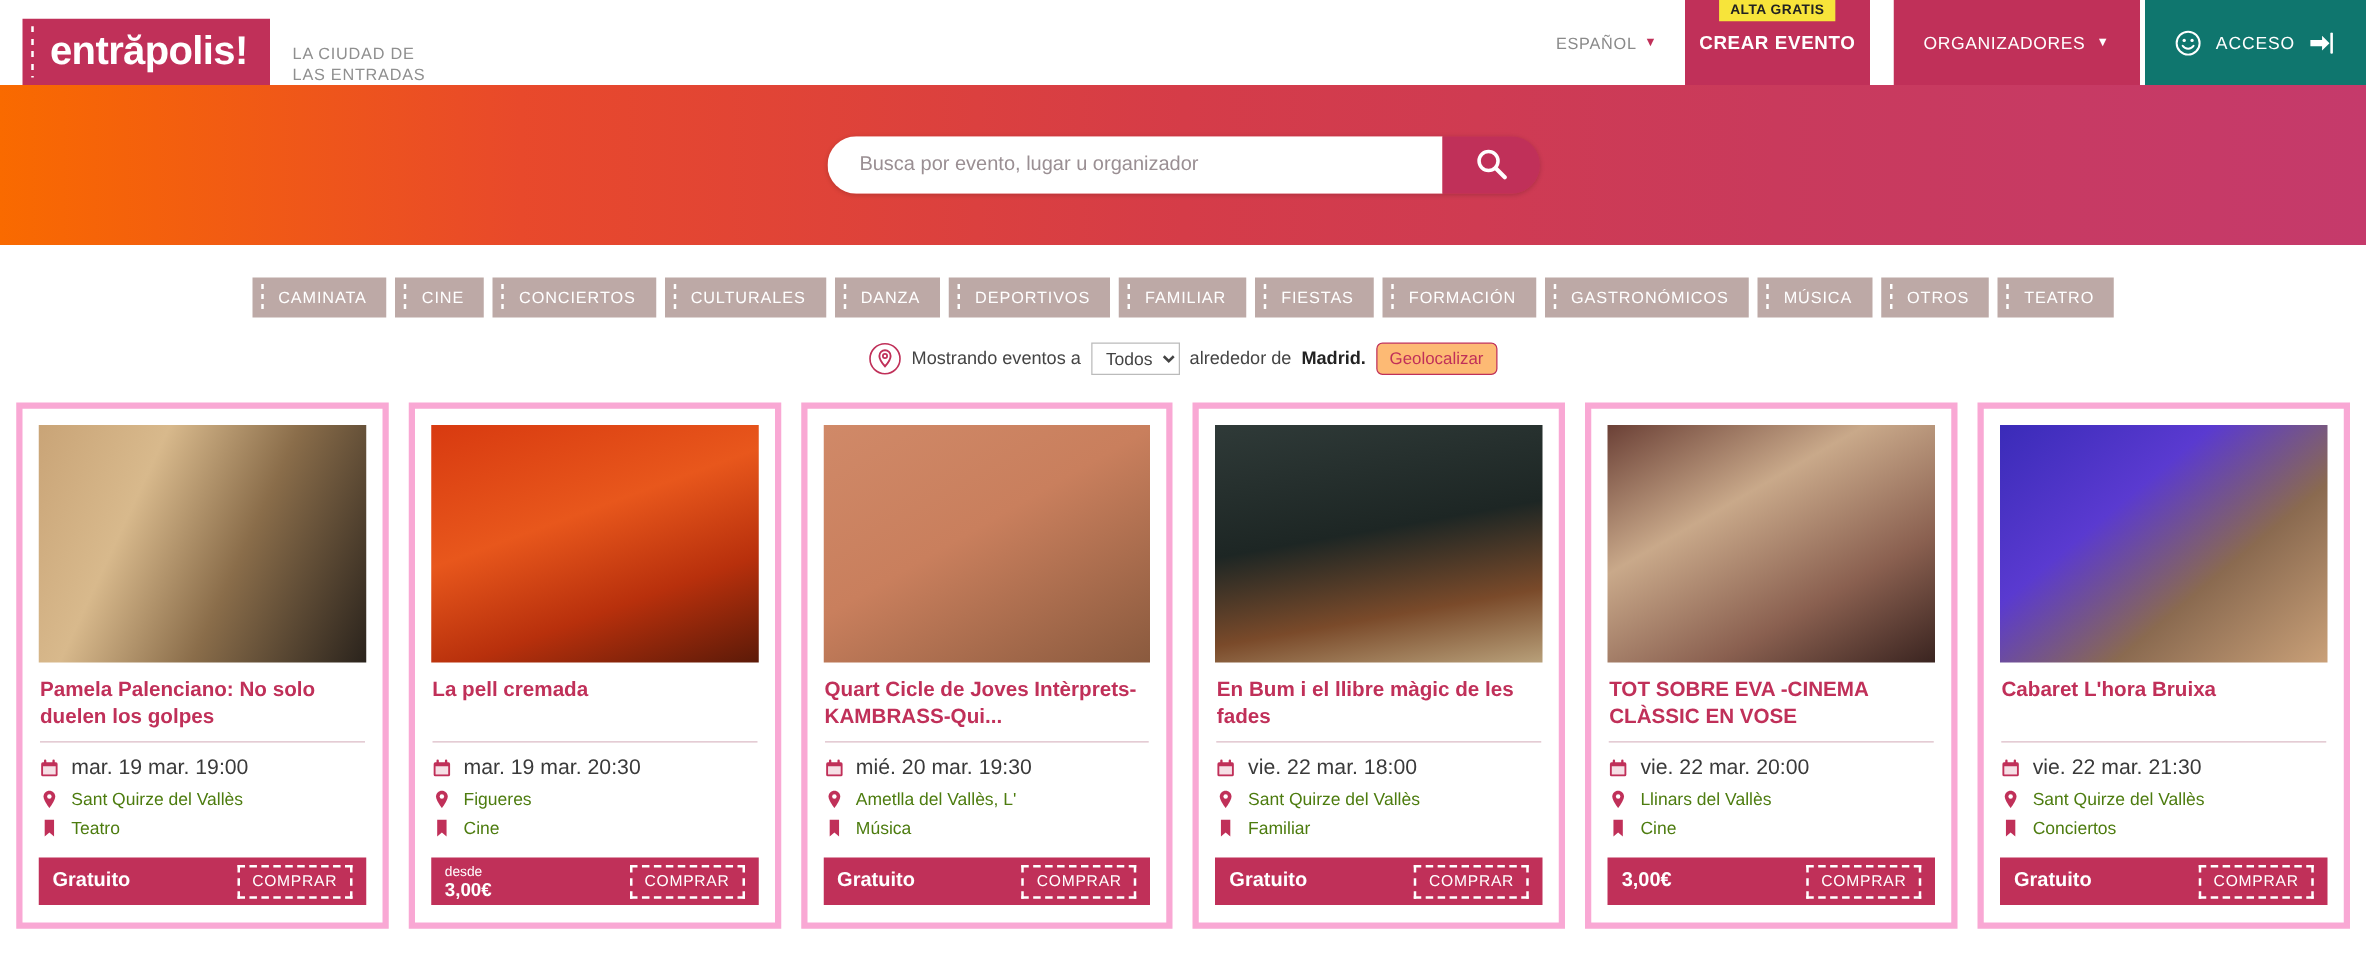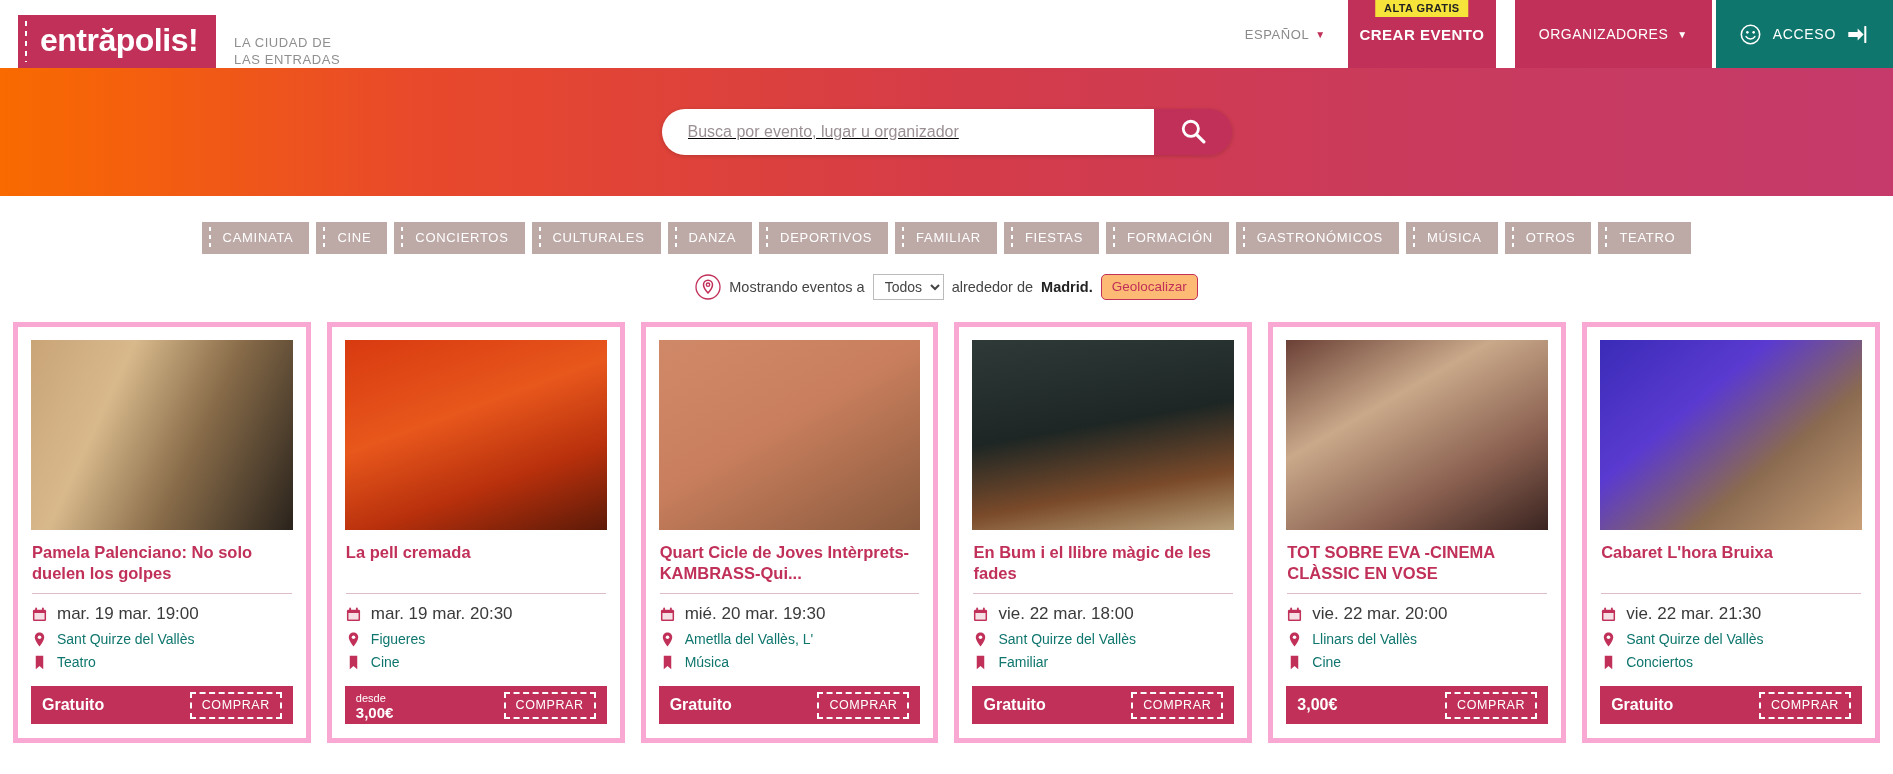--- a/index.html
+++ b/index.html
@@ -63,21 +63,21 @@
     height: 128px;
     background: linear-gradient(to right,#F96A00 0%, #E8492B 22%, #D53C48 50%, #C93A5C 75%, #C53A6B 100%);
     display: flex; align-items: center; justify-content: center;
   }
   .search-wrap {
     display: flex; width: 570px; height: 46px; border-radius: 24px;
     overflow: hidden; box-shadow: 0 1px 4px rgba(0,0,0,.18);
   }
   .search-input {
     flex: 1; border: 0; outline: 0; background: #fff; padding: 0 26px;
-    font-size: 16px; color: #000000; font-family: "Liberation Sans", sans-serif; text-decoration: underline;
+    font-size: 16px; color: #0f766e; font-family: "Liberation Sans", sans-serif;
   }
   .search-input::placeholder { color: #9a8f93; }
   .search-btn {
     width: 78px; background: #C03059; border: 0; cursor: pointer;
     display: flex; align-items: center; justify-content: center;
   }
 
   
   .cats {
     display: flex; justify-content: center; gap: 7px;
@@ -125,21 +125,21 @@
     overflow: hidden;
   }
   .card-body { padding: 12px 14px 0; flex: 1; }
   .card-title {
     color: #C03059; font-size: 16.5px; font-weight: bold; line-height: 21px;
     min-height: 42px; overflow: hidden;
   }
   .card-rule { border-top: 1px solid #dcbcc6; margin: 9px 0 10px; }
   .meta-row { display: flex; align-items: center; gap: 10px; margin-bottom: 7px; }
   .meta-date { font-size: 17px; color: #3a3a3a; }
-  .meta-text { font-size: 14px; color: #0f766e; }
+  .meta-text { font-size: 14px; color: #4d7c0f; }
   .ico { width: 15px; flex: 0 0 15px; display: flex; justify-content: center; }
   .card-foot {
     background: #C03059; margin: 9px 13px 14px; height: 38px;
     display: flex; align-items: center; justify-content: space-between;
     padding: 0 11px;
   }
   .price-free { color: #fff; font-size: 16px; font-weight: bold; }
   .price-stack { color: #fff; line-height: 12px; }
   .price-desde { font-size: 11px; display: block; }
   .price-amt { font-size: 15px; font-weight: bold; display: block; margin-top: 3px; }

